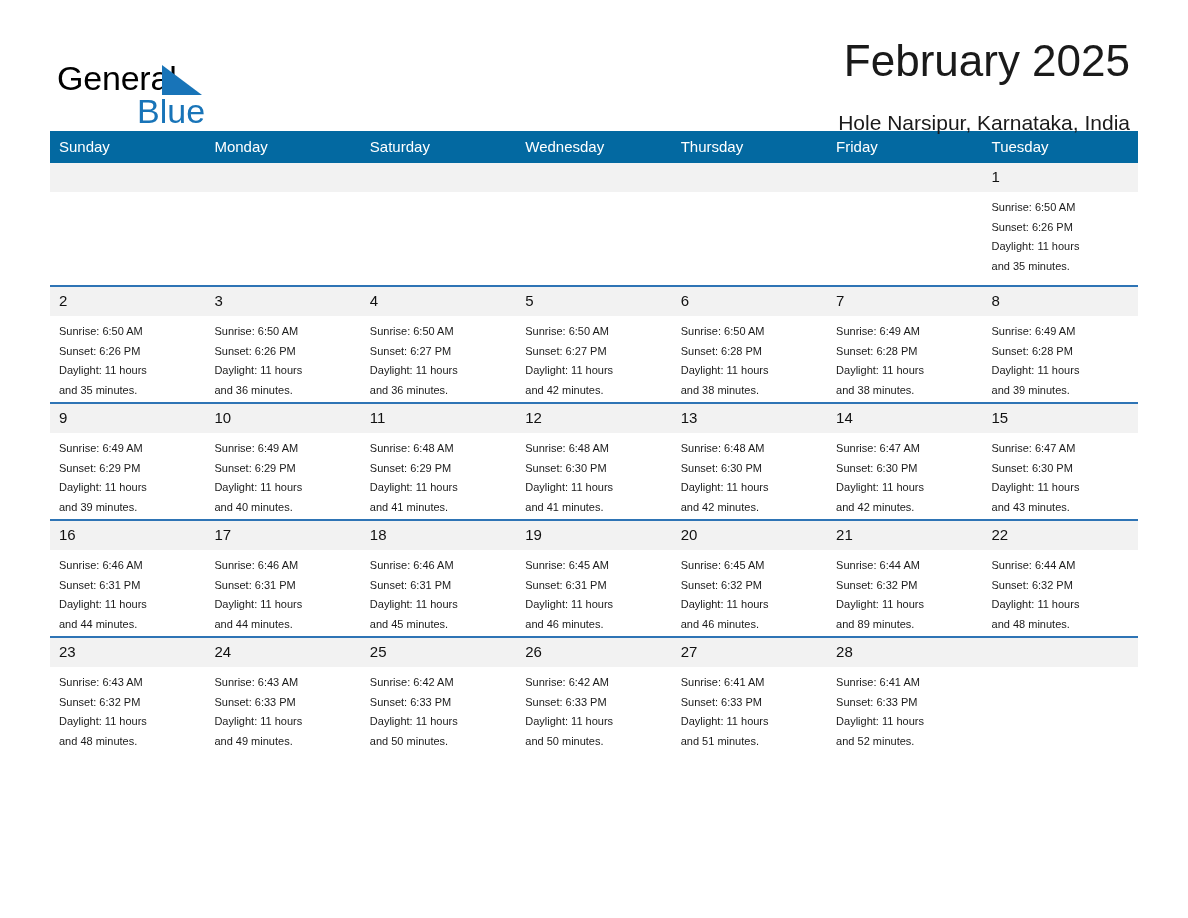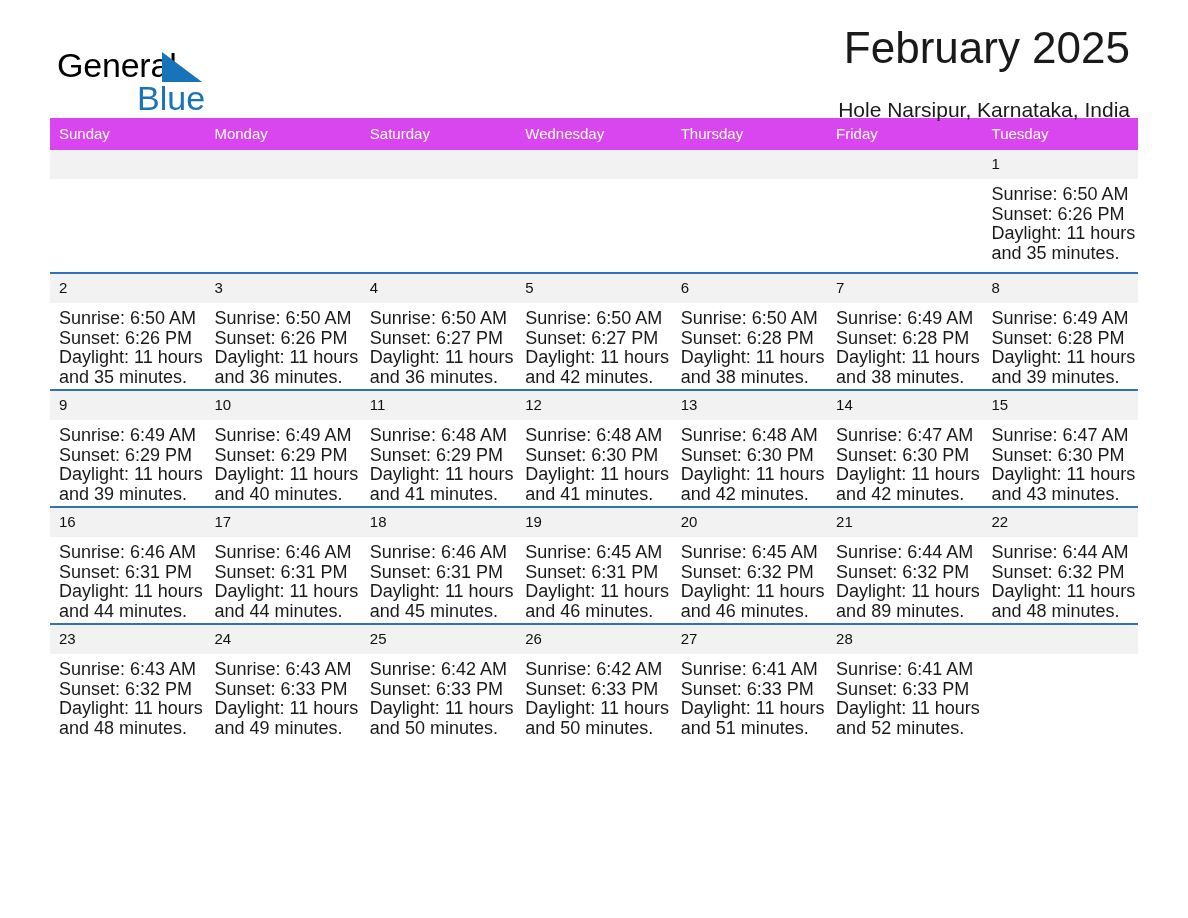--- a/index.html
+++ b/index.html
@@ -12,21 +12,21 @@
     height: 918px;
     font-family: "Liberation Sans", sans-serif;
     color: #000000;
     overflow: hidden;
   }
   .page {
     position: relative;
     width: 1188px;
     height: 918px;
     box-sizing: border-box;
-    padding: 0 50px;
+    padding: 13px 50px;
   }
 
   
   .header {
     position: relative;
     height: 118px;
   }
   .logo {
     position: absolute;
     left: 7px;
@@ -82,21 +82,21 @@
     white-space: nowrap;
   }
 
   
   table.calendar {
     width: 1088px;
     border-collapse: collapse;
     table-layout: fixed;
   }
   table.calendar th {
-    background: #d946ef;
+    background: #0369a1;
     color: #ffffff;
     font-weight: normal;
     font-size: 15px;
     text-align: left;
     padding: 7px 0 8px 9px;
     height: 16px;
     vertical-align: middle;
   }
   table.calendar td {
     vertical-align: top;
@@ -112,21 +112,21 @@
   .daynum {
     background: #f2f2f2;
     font-size: 15px;
     line-height: 18px;
     padding: 5px 0 6px 9px;
     color: #111111;
     min-height: 18px;
   }
   .details {
     padding: 6px 9px 0 9px;
-    font-size: 18px;
+    font-size: 11px;
     line-height: 19.6px;
     color: #1a1a1a;
   }
   .details .line {
     white-space: nowrap;
   }
   td.blank .daynum {
     background: #f2f2f2;
   }
   td.blank .details {

